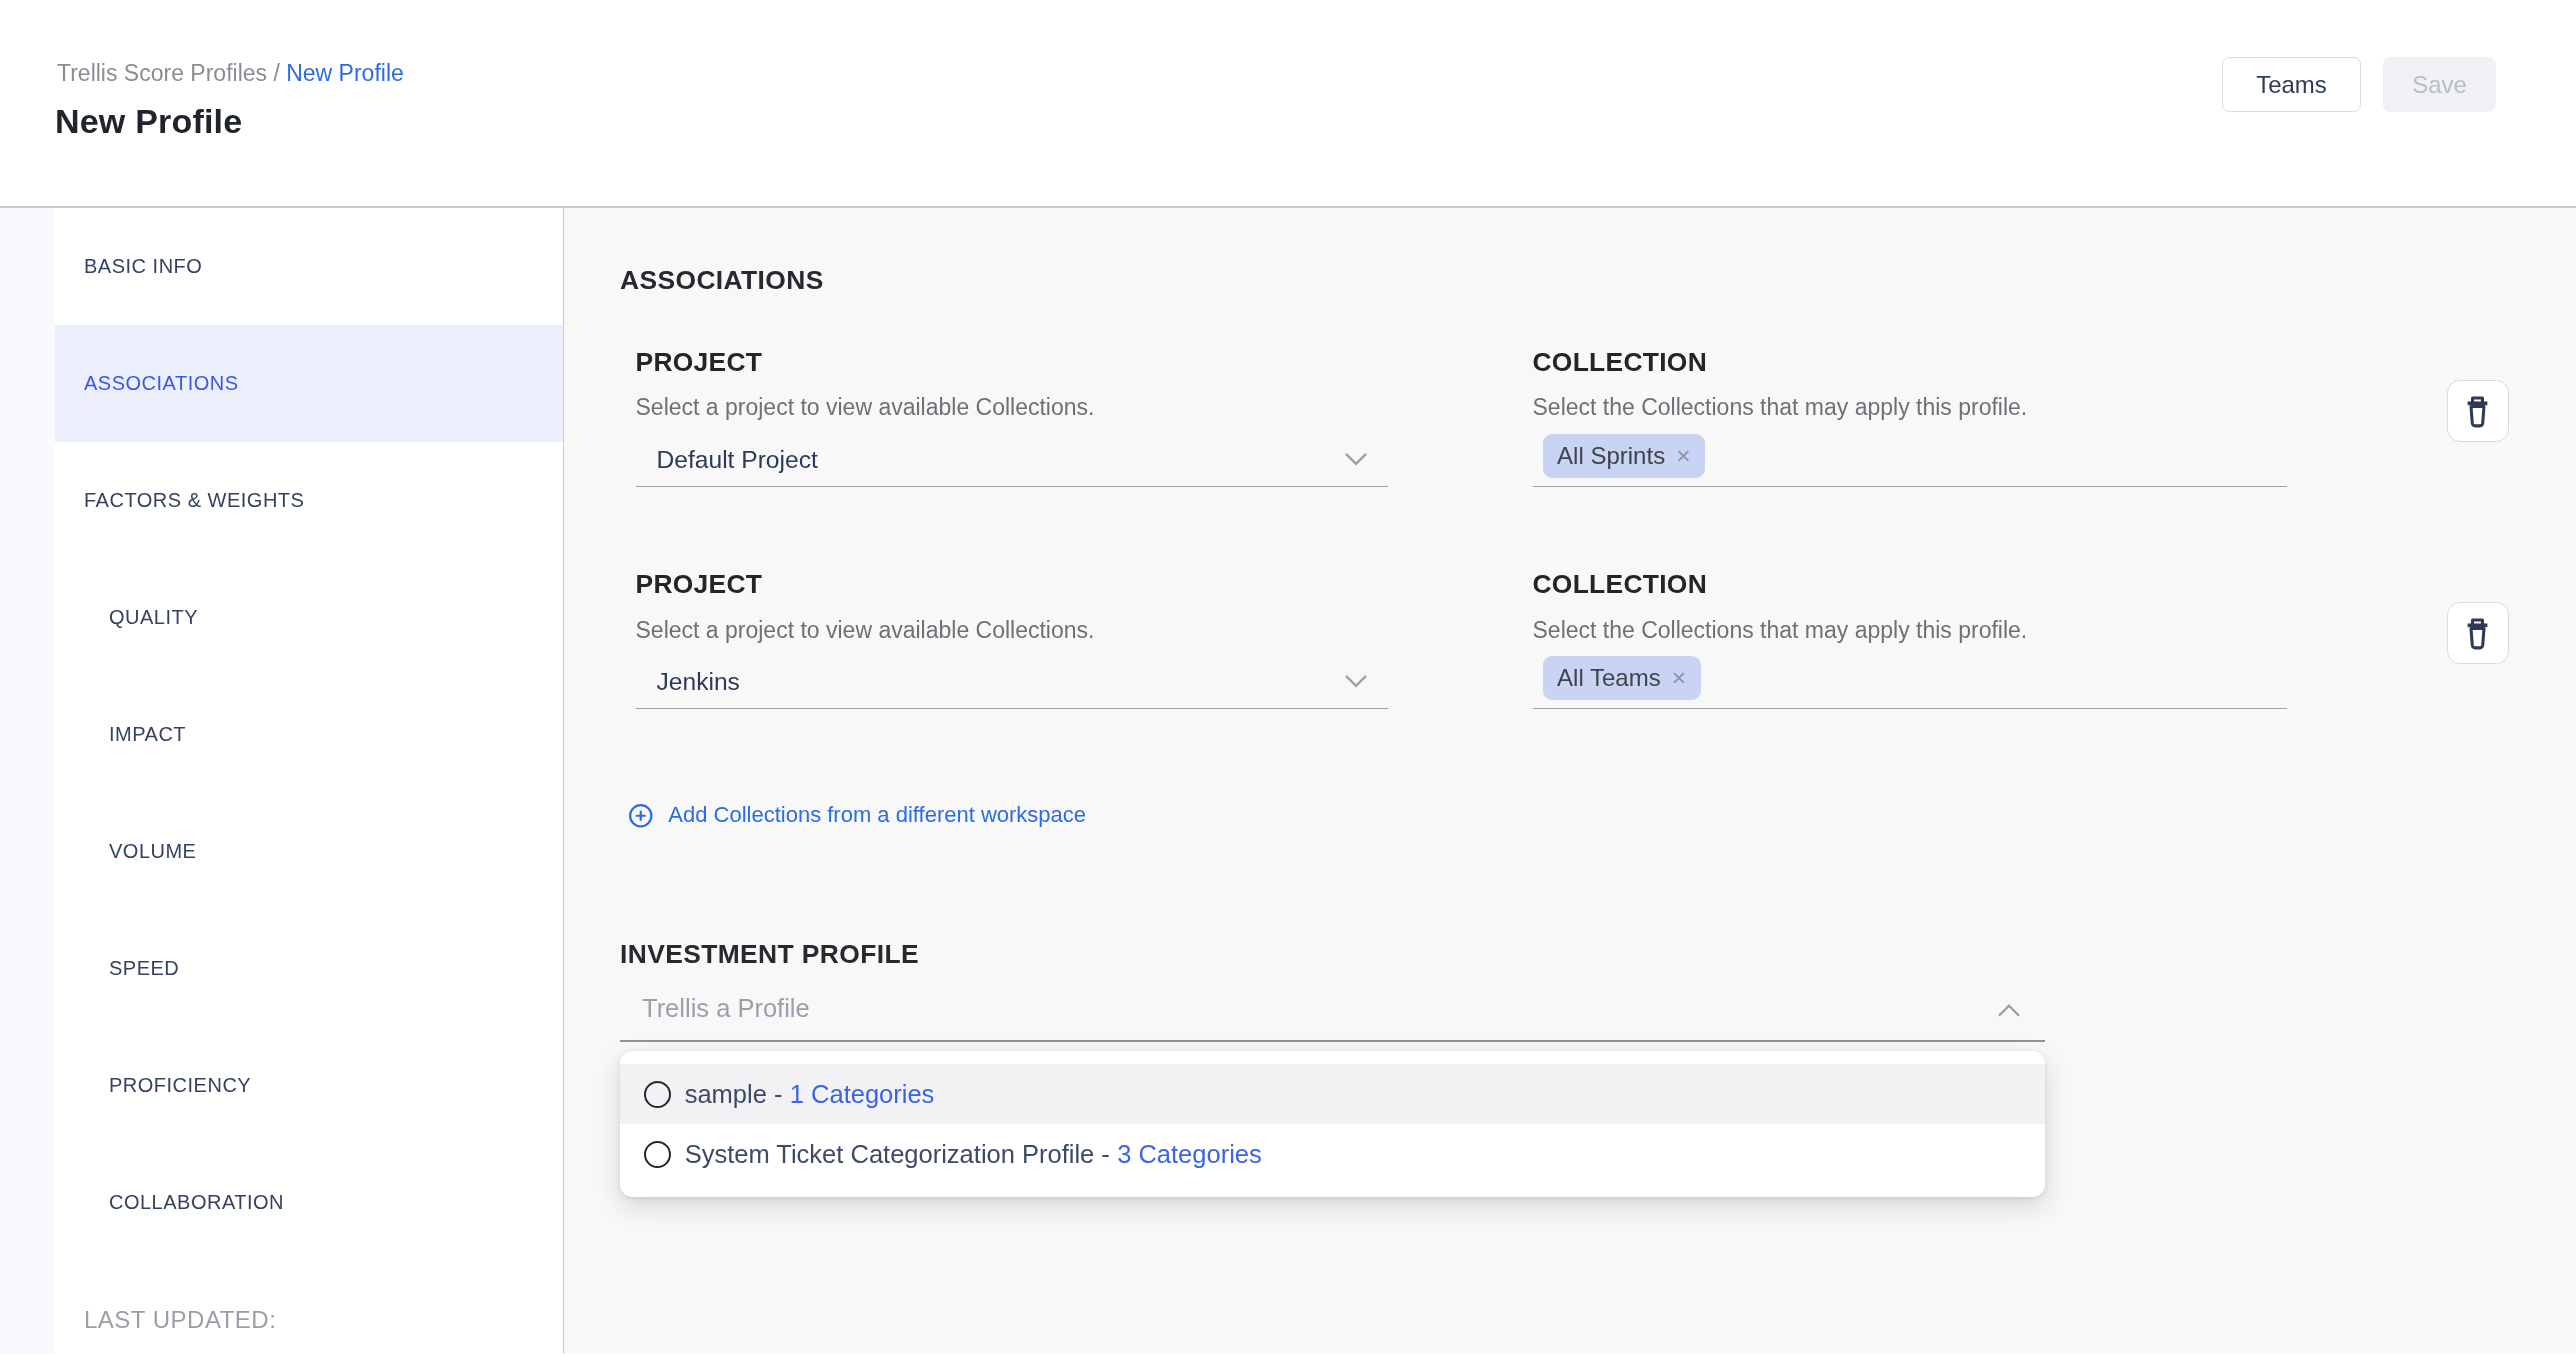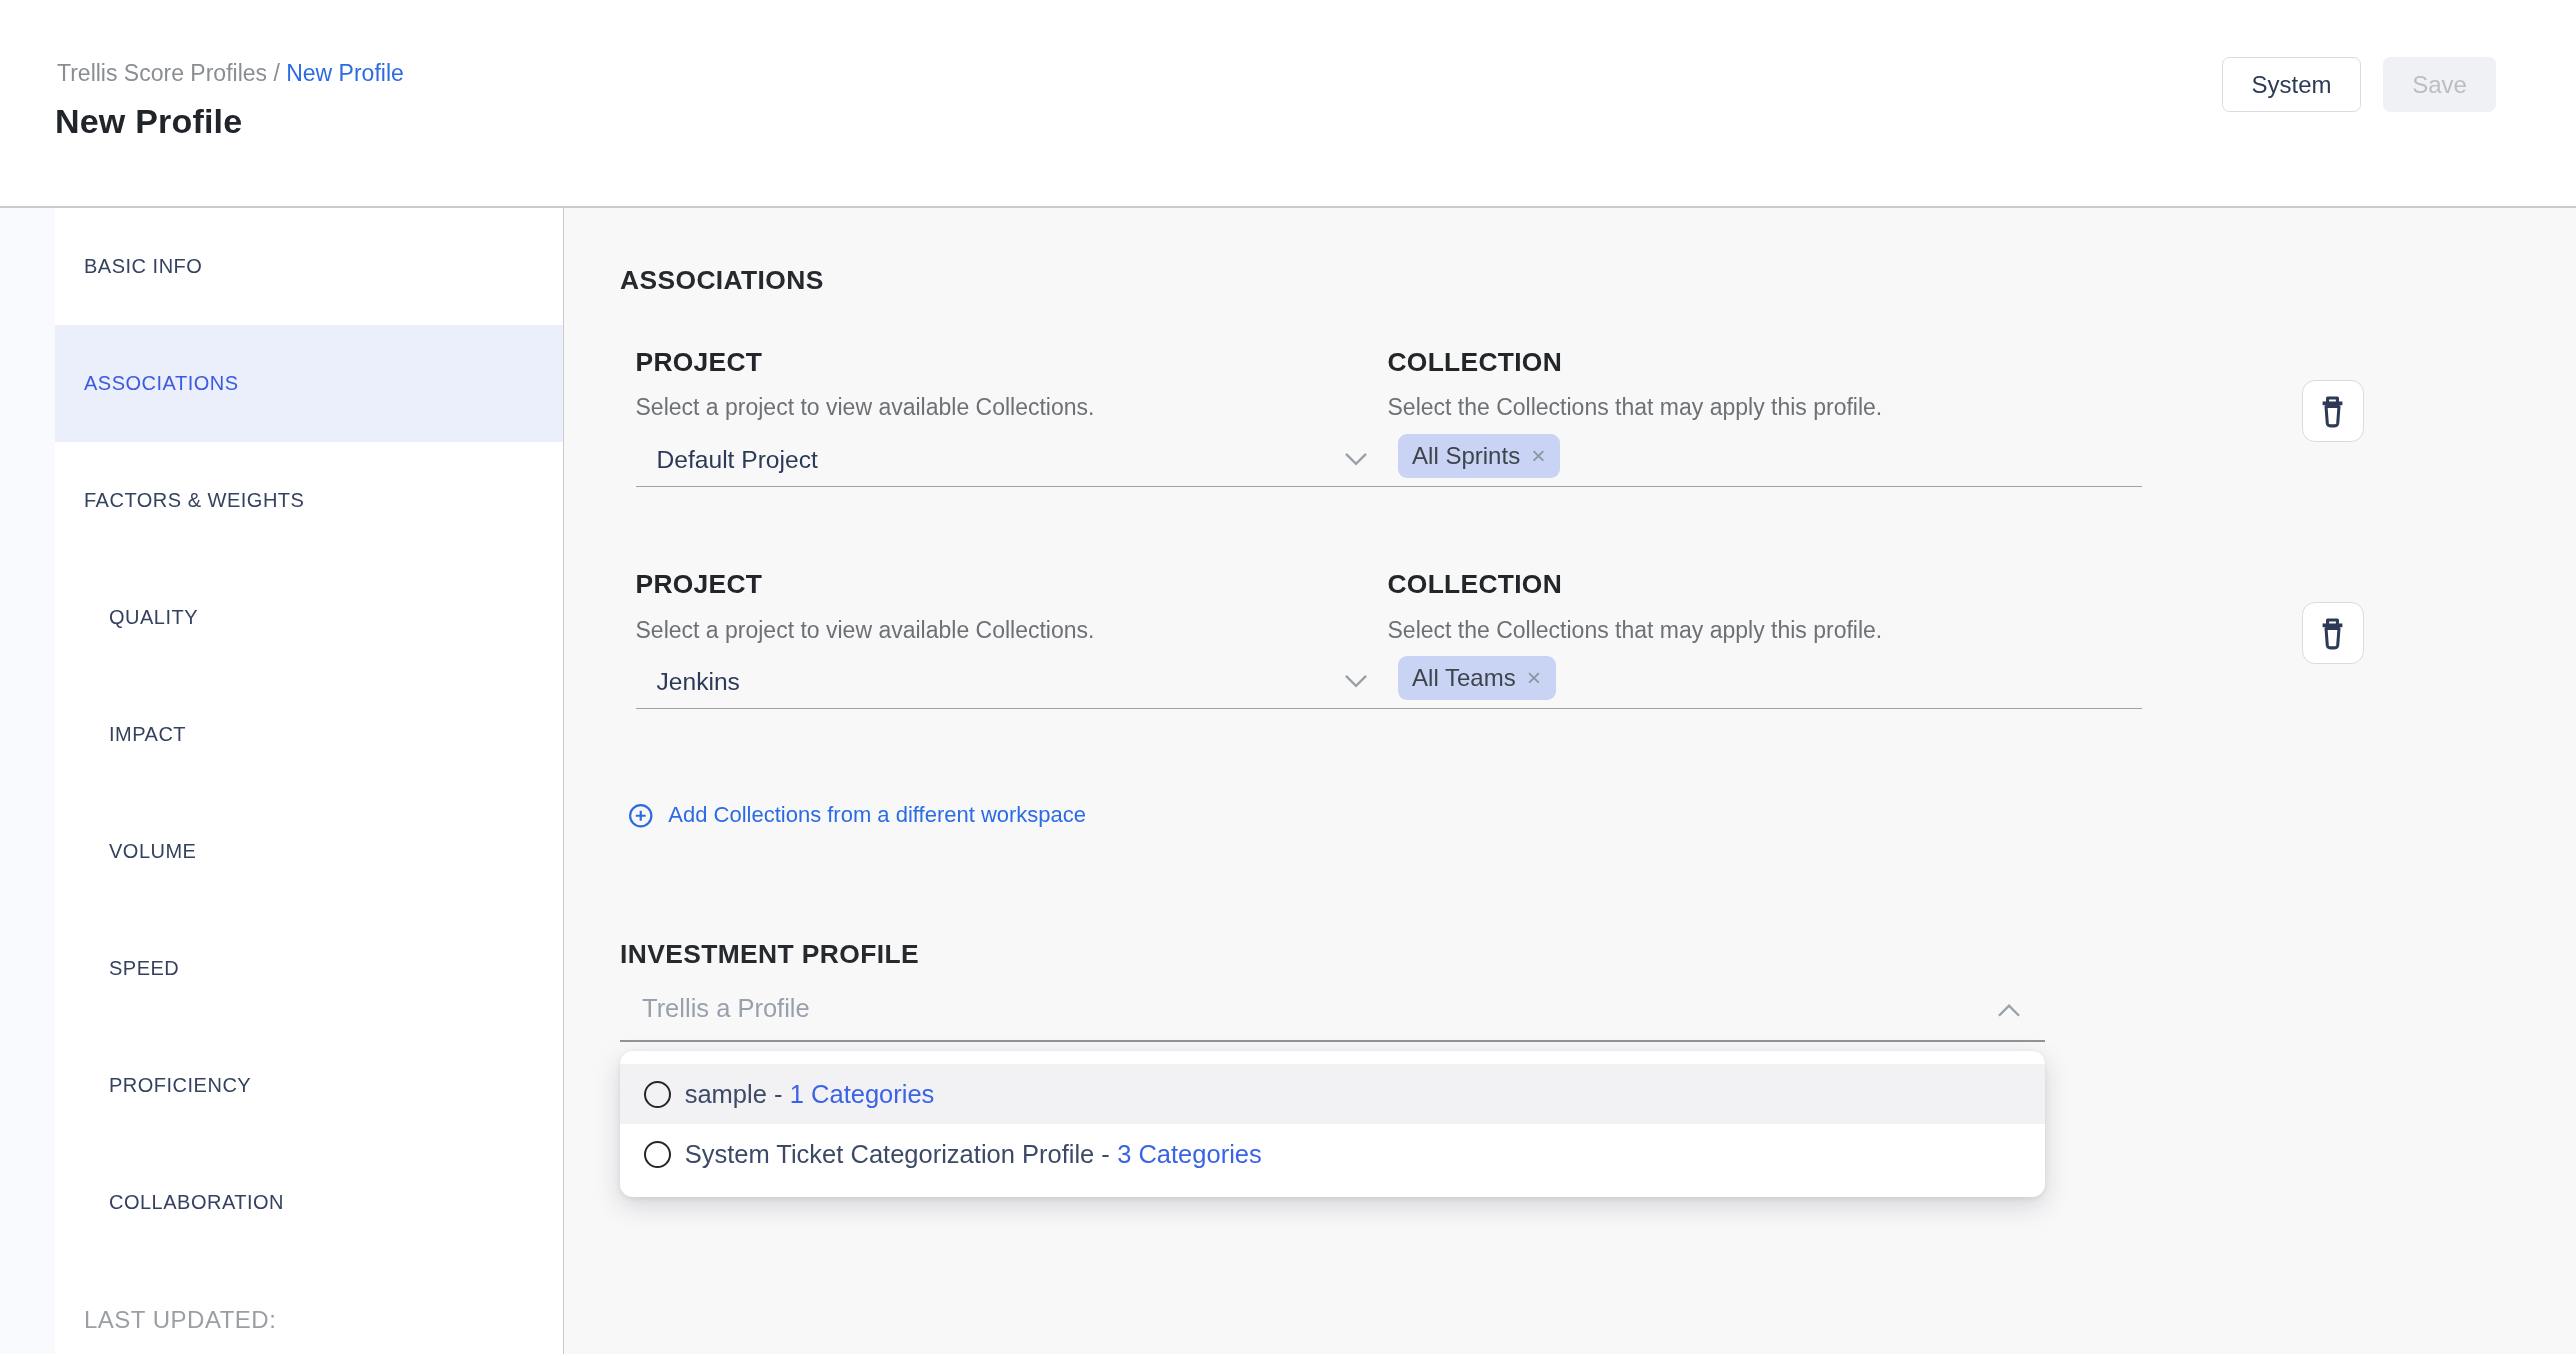--- a/index.html
+++ b/index.html
@@ -28,21 +28,21 @@
   .nav-footer { height:117px; display:flex; align-items:center; padding-left:29px; font-size:24px; letter-spacing:0.5px; color:#9b9ea4; }
 
   .main { flex:1; background:#f8f8f9; padding-left:56px; }
 
   
   .section-title { margin-top:57px; font-size:26.4px; font-weight:600; letter-spacing:0.4px; line-height:31px; color:#26292d; }
   .assoc-row { display:flex; align-items:flex-start; }
   .assoc-row.first { margin-top:51px; }
   .assoc-row.second { margin-top:82px; }
   .col-project { width:752px; margin-left:15.5px; }
-  .col-collection { width:754px; }
+  .col-collection { width:754px; margin-left:145px; }
   .f-label { font-size:26.4px; font-weight:600; letter-spacing:0.3px; line-height:31px; color:#232629; }
   .f-desc { margin-top:16.4px; font-size:23px; line-height:27px; color:#6d7075; }
   .control { margin-top:12.8px; height:53px; border-bottom:1.8px solid #9fa2a6; position:relative; display:flex; align-items:center; cursor:pointer; }
   .control .value { padding-left:21px; font-size:24.6px; color:#2c3a57; }
   .chev { position:absolute; right:20px; top:18px; }
   .tagrow { margin-top:12.8px; height:53px; border-bottom:1.8px solid #9fa2a6; display:flex; align-items:flex-start; }
   .tag { display:inline-flex; align-items:center; height:44px; margin-left:10px; padding:0 14.6px; background:#c9d3f3; border-radius:9px; gap:11px; }
   .tag-text { font-size:24px; color:#3f434b; }
   .tag-x { font-size:24.6px; color:#8e93a0; cursor:pointer; line-height:1; }
   .trash-btn { margin:33px 0 0 160px; width:62px; height:62px; background:#ffffff; border:1.8px solid #d9dbde; border-radius:12.8px; display:flex; align-items:center; justify-content:center; cursor:pointer; }
@@ -64,21 +64,21 @@
 </style>
 </head>
 <body>
 
 <div class="header">
   <div class="breadcrumb">
     <span class="crumb-parent">Trellis Score Profiles</span><span class="crumb-sep"> / </span><span class="crumb-current">New Profile</span>
   </div>
   <div class="page-title">New Profile</div>
   <div class="header-actions">
-    <div class="btn btn-cancel">System</div>
+    <div class="btn btn-cancel">Teams</div>
     <div class="btn btn-save">Save</div>
   </div>
 </div>
 
 <div class="content">
   <div class="gutter"></div>
 
   <div class="sidebar">
     <div class="nav-item">BASIC INFO</div>
     <div class="nav-item active">ASSOCIATIONS</div>

